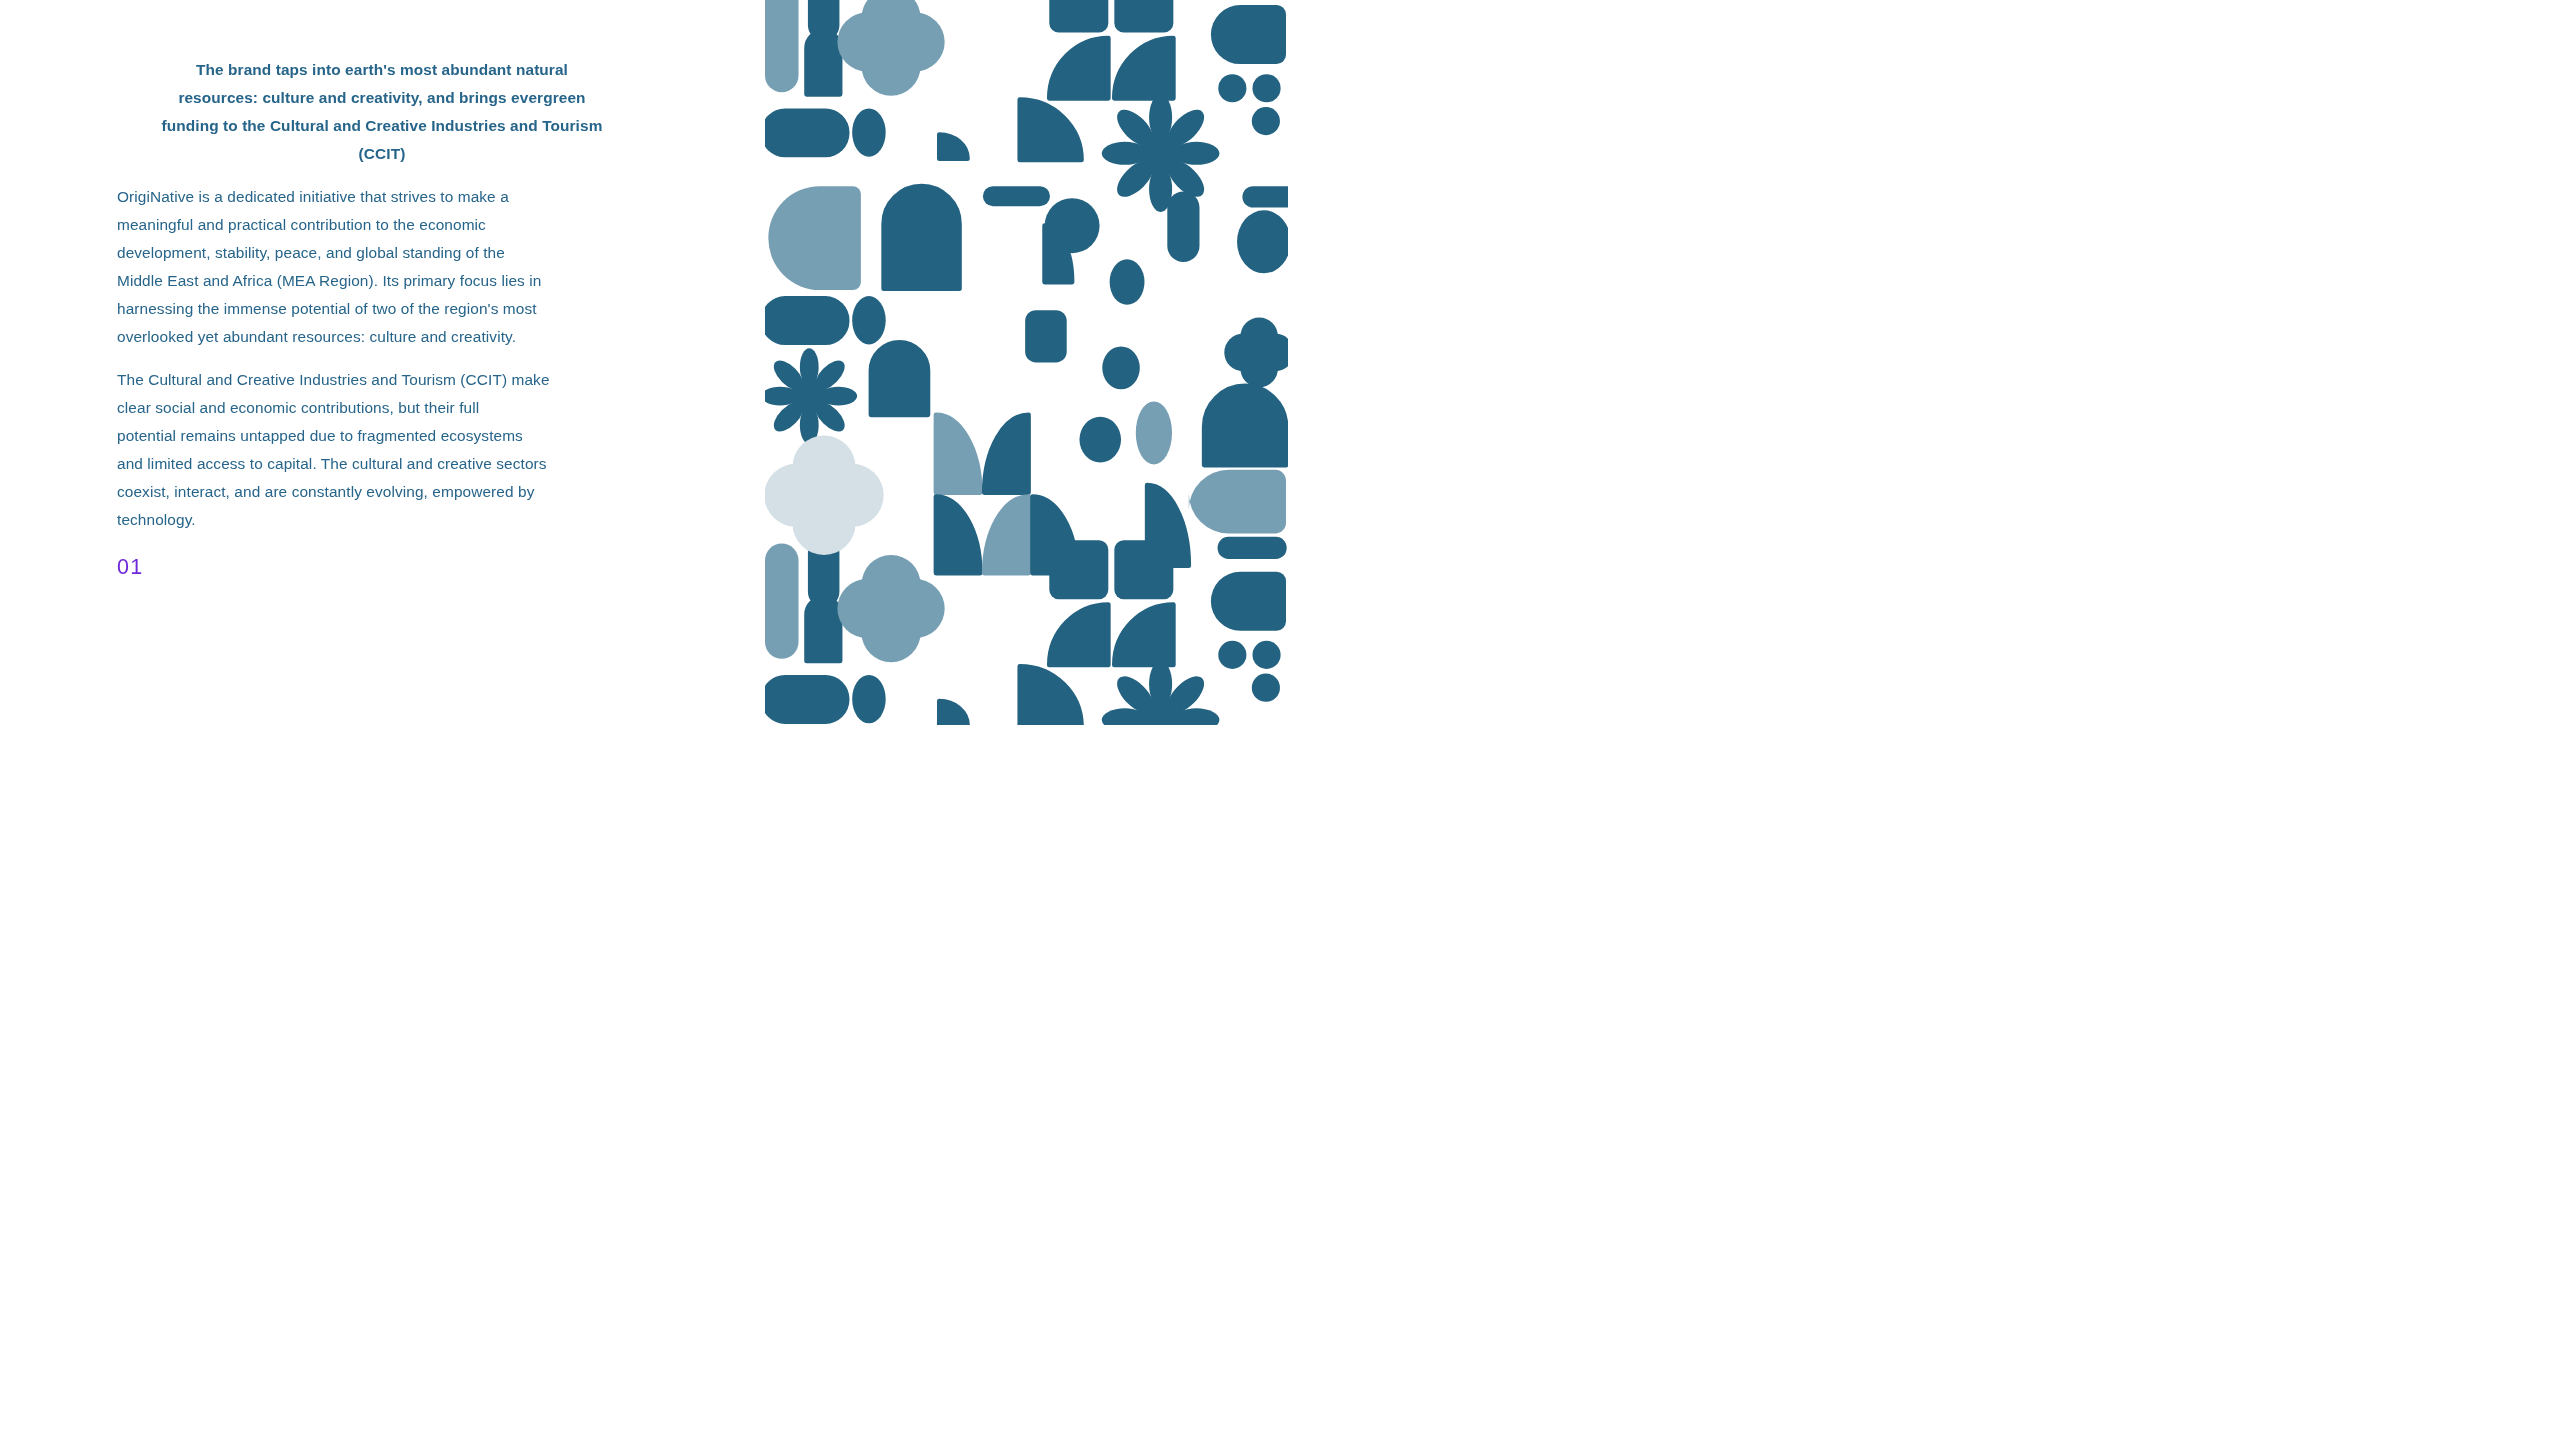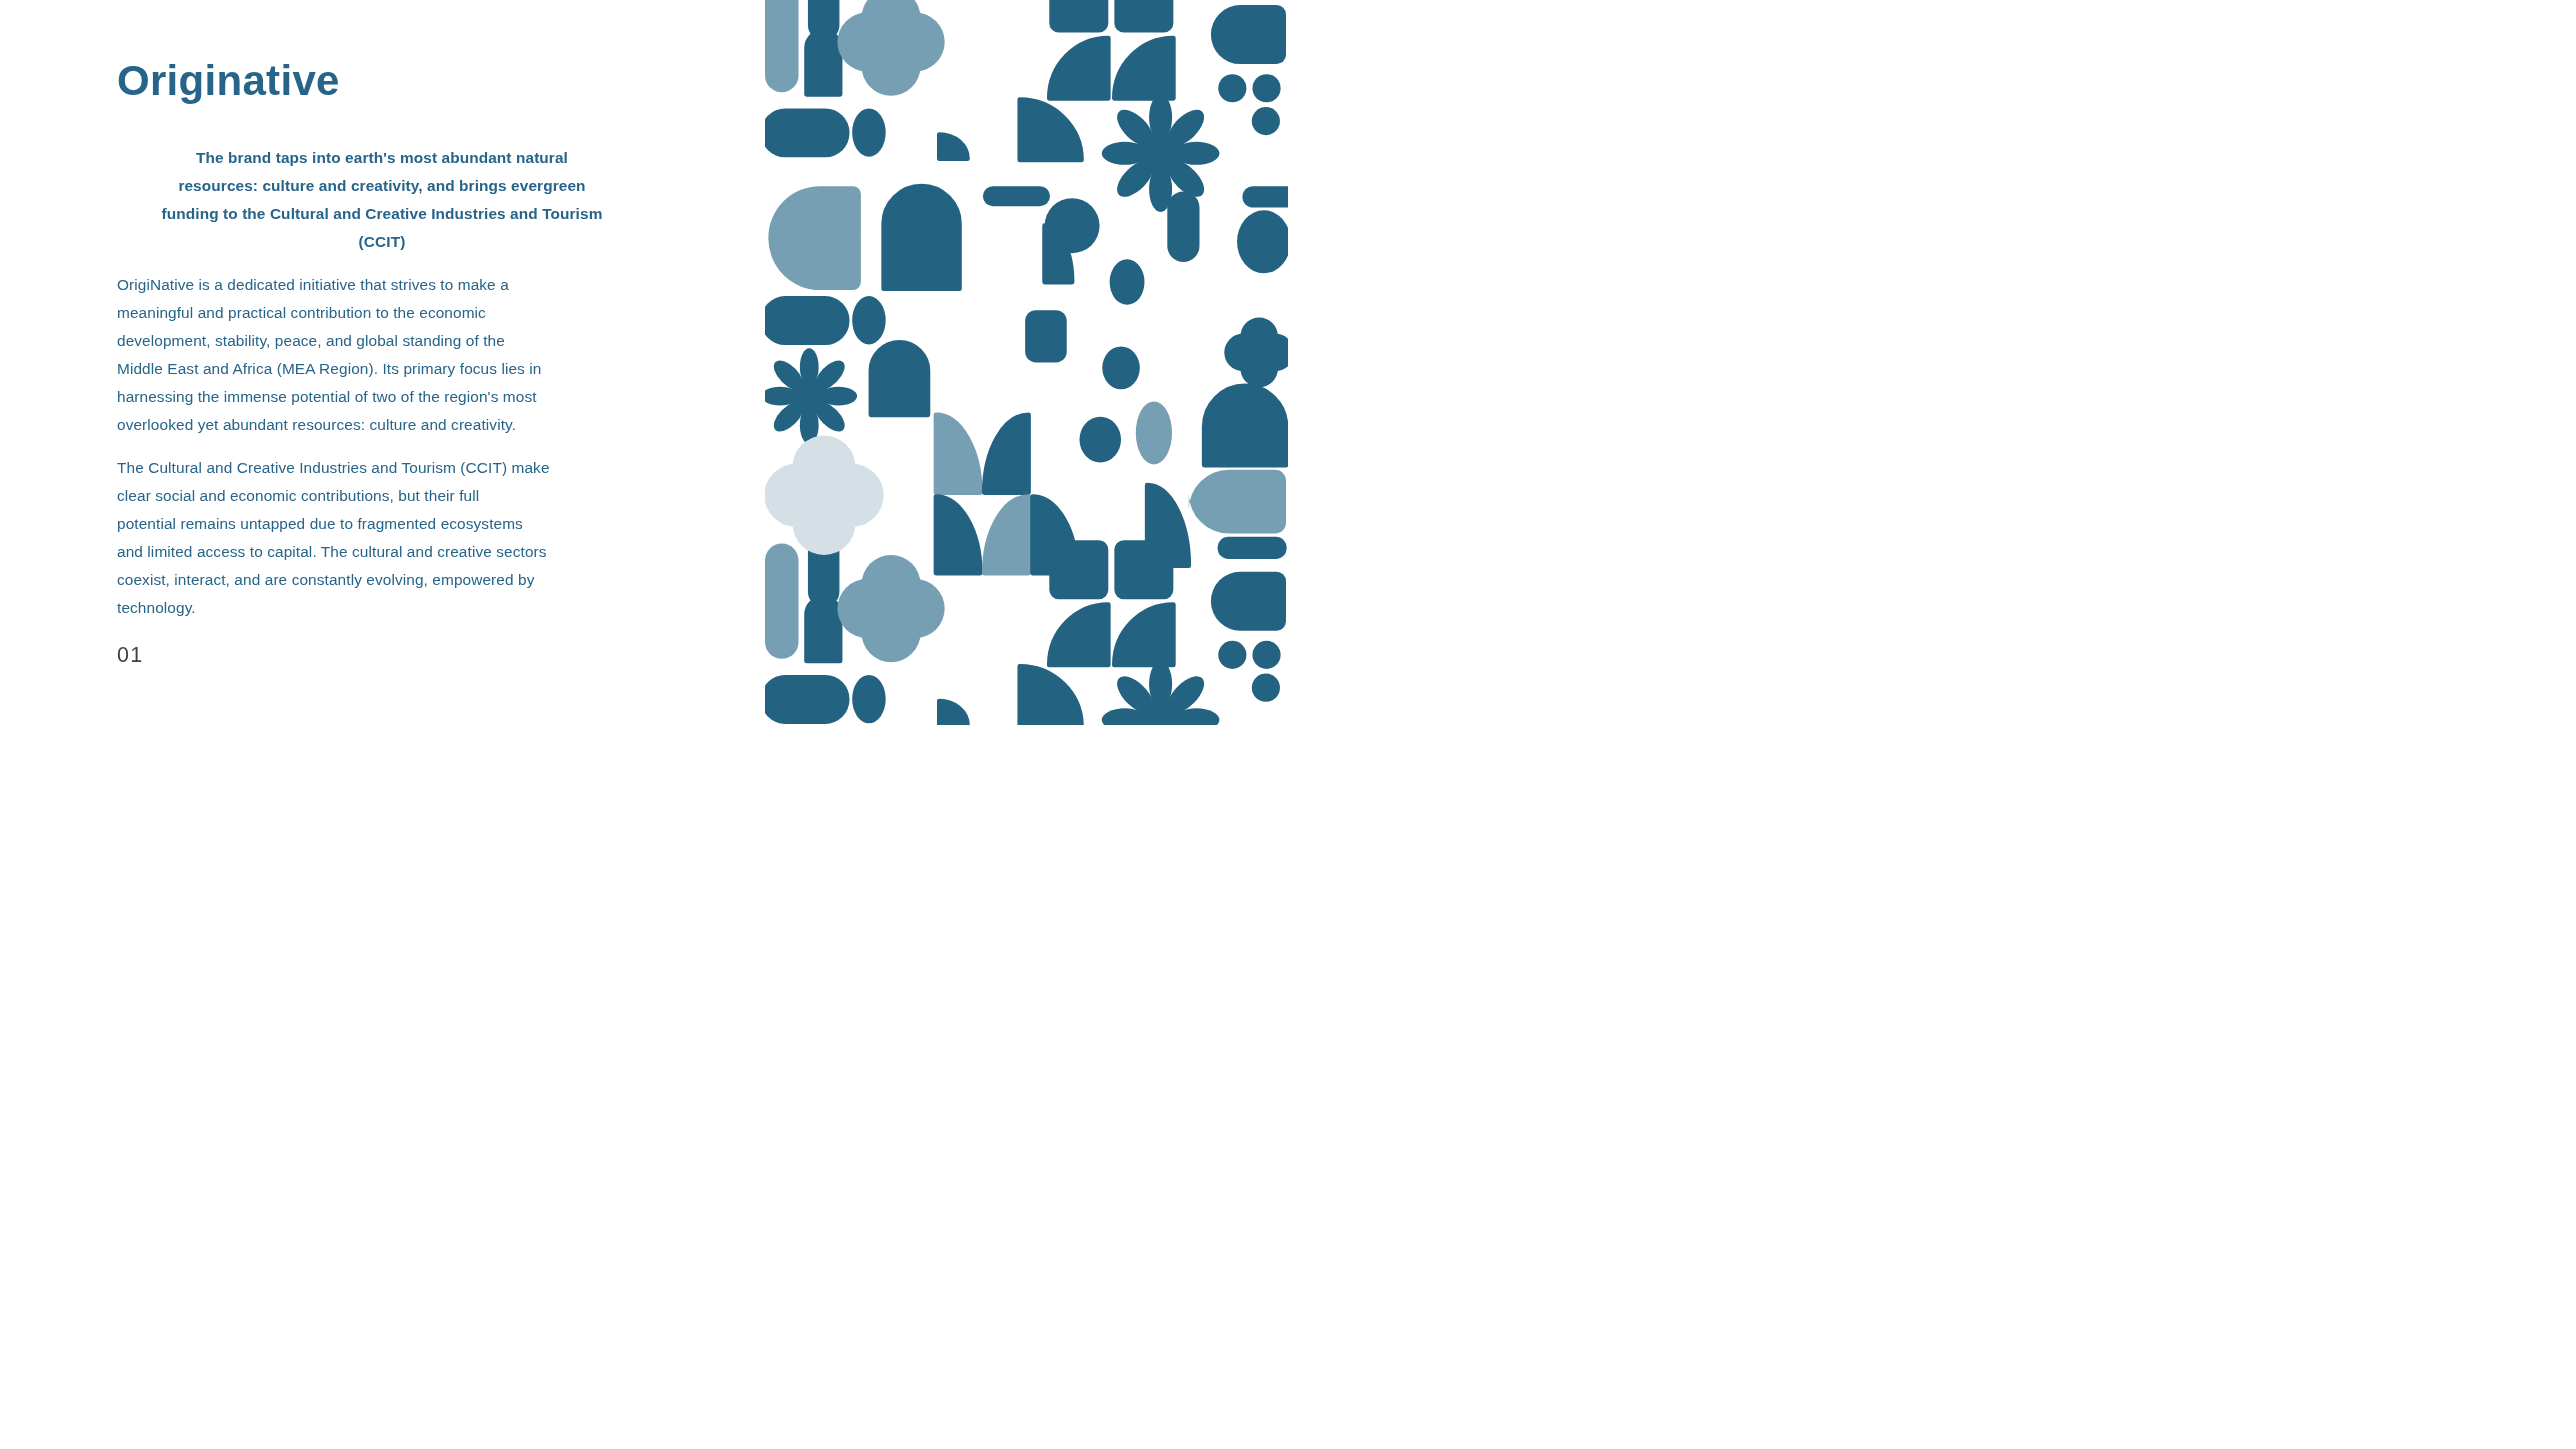--- a/index.html
+++ b/index.html
@@ -29,35 +29,34 @@
     line-height:28px;
     letter-spacing:0.1px;
     color:#26648a;
     white-space:pre-line;
   }
   .content p.lead{font-weight:700;text-align:center;}
   .pagenum{
     margin-top:21.5px;
     font-size:21.5px;
     letter-spacing:1.3px;
-    color:#404040;
+    color:#6d28d9;
   }
   .pattern{
     position:absolute;
     right:0;top:0;
     width:523px;height:725px;
     display:block;
   }
 </style>
 </head>
 <body>
 
 <div class="slide">
   <div class="content">
-    <h1>Originative</h1>
     <p class="lead">The brand taps into earth's most abundant natural
 resources: culture and creativity, and brings evergreen
 funding to the Cultural and Creative Industries and Tourism
 (CCIT)</p>
     <p>OrigiNative is a dedicated initiative that strives to make a
 meaningful and practical contribution to the economic
 development, stability, peace, and global standing of the
 Middle East and Africa (MEA Region). Its primary focus lies in
 harnessing the immense potential of two of the region's most
 overlooked yet abundant resources: culture and creativity.</p>

